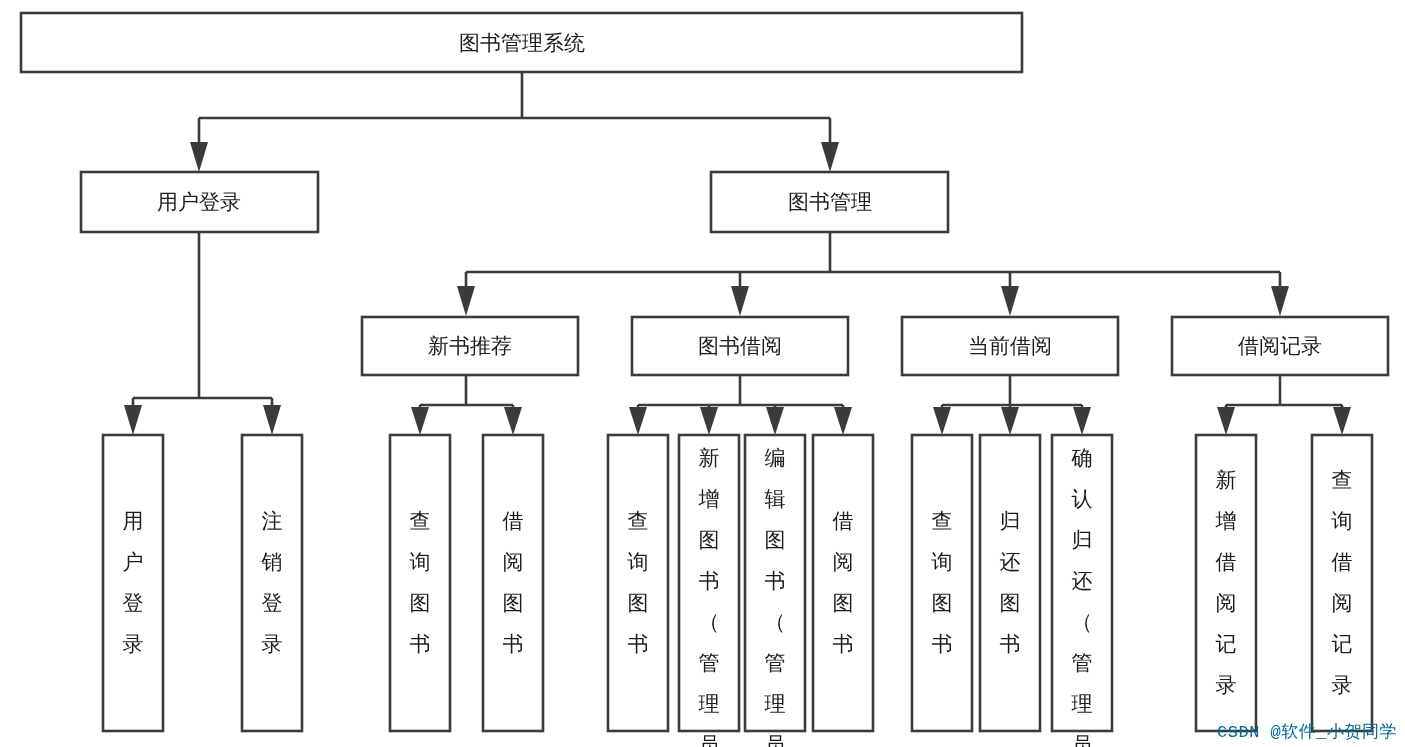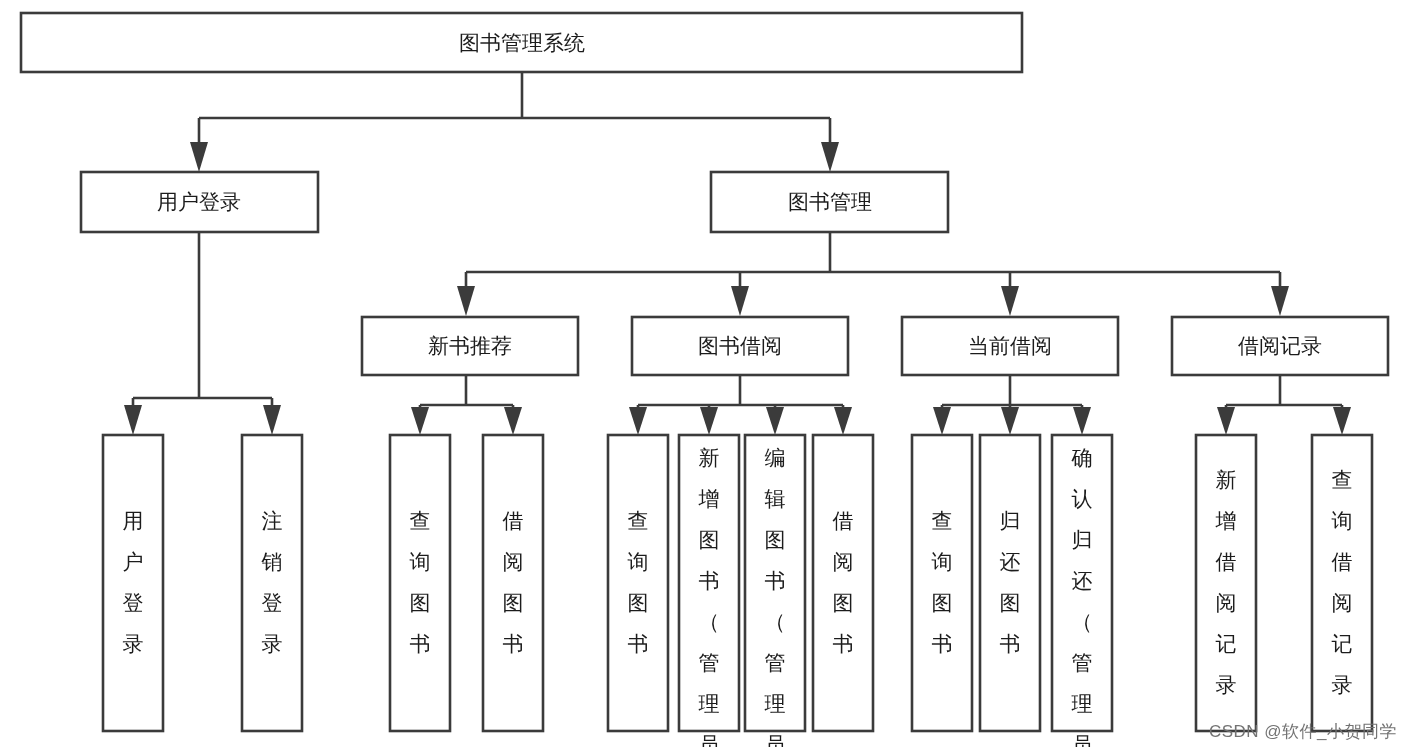--- a/index.html
+++ b/index.html
@@ -55,23 +55,23 @@
     fill: #1c1c1c;
     font-size: 21px;
     text-anchor: middle;
     dominant-baseline: middle;
     white-space: pre;
   }
   .watermark-text {
     position: absolute;
     right: 8px;
     bottom: 4px;
-    font-family: Liberation Sans, sans-serif;
+    font-family: Liberation Mono, monospace;
     font-size: 17px;
-    color: #737373;
+    color: #0369a1;
     letter-spacing: 0.5px;
     user-select: none;
     pointer-events: none;
   }
 </style>
 </head>
 <body>
 
 <div id="diagram-root">
 

